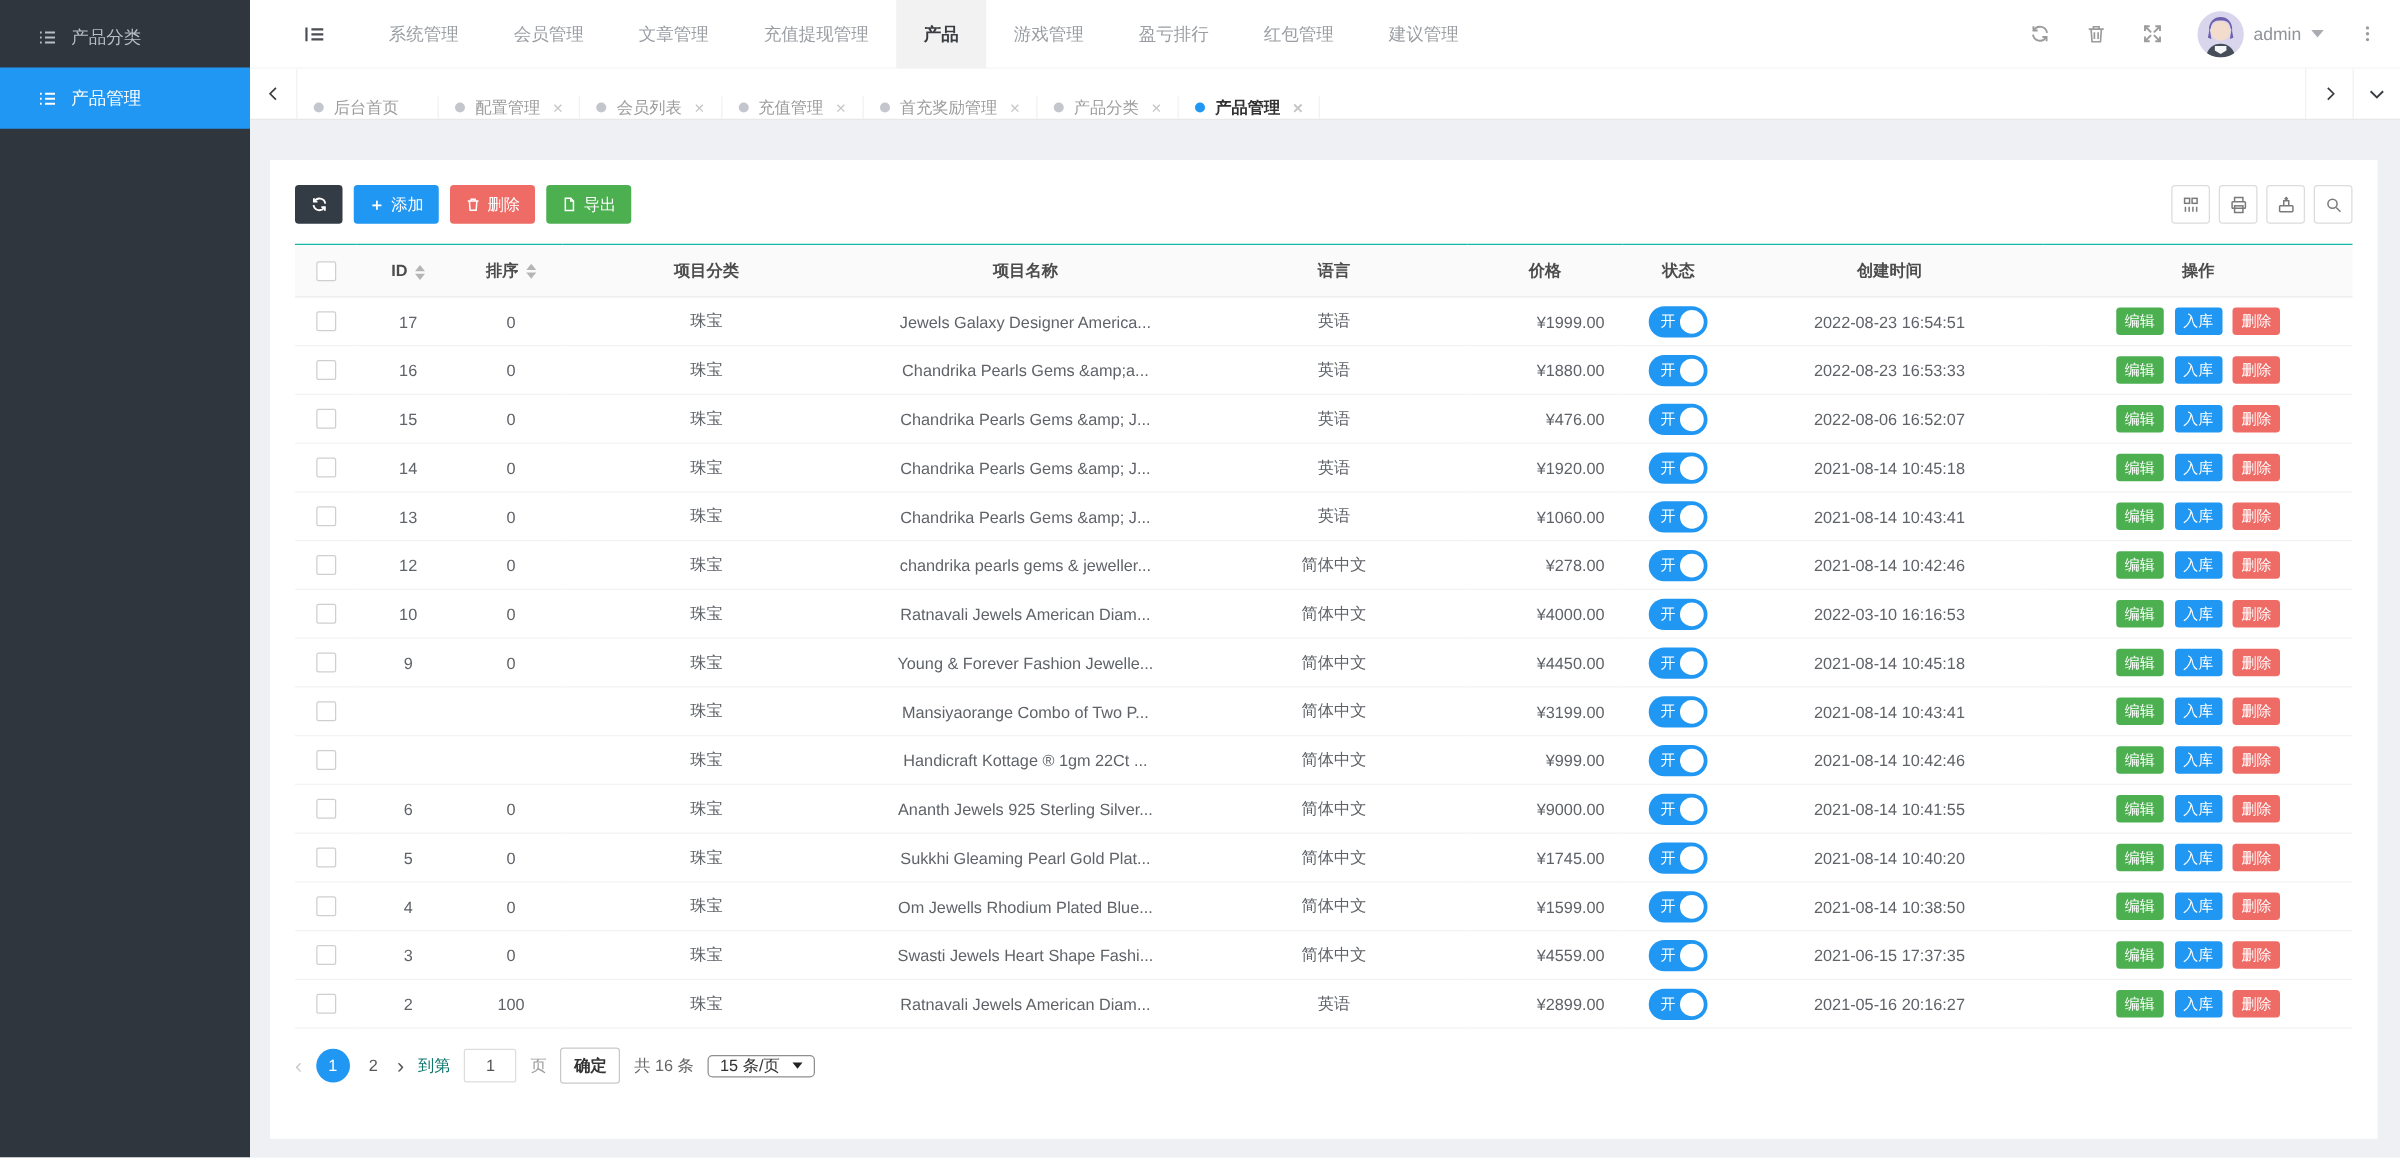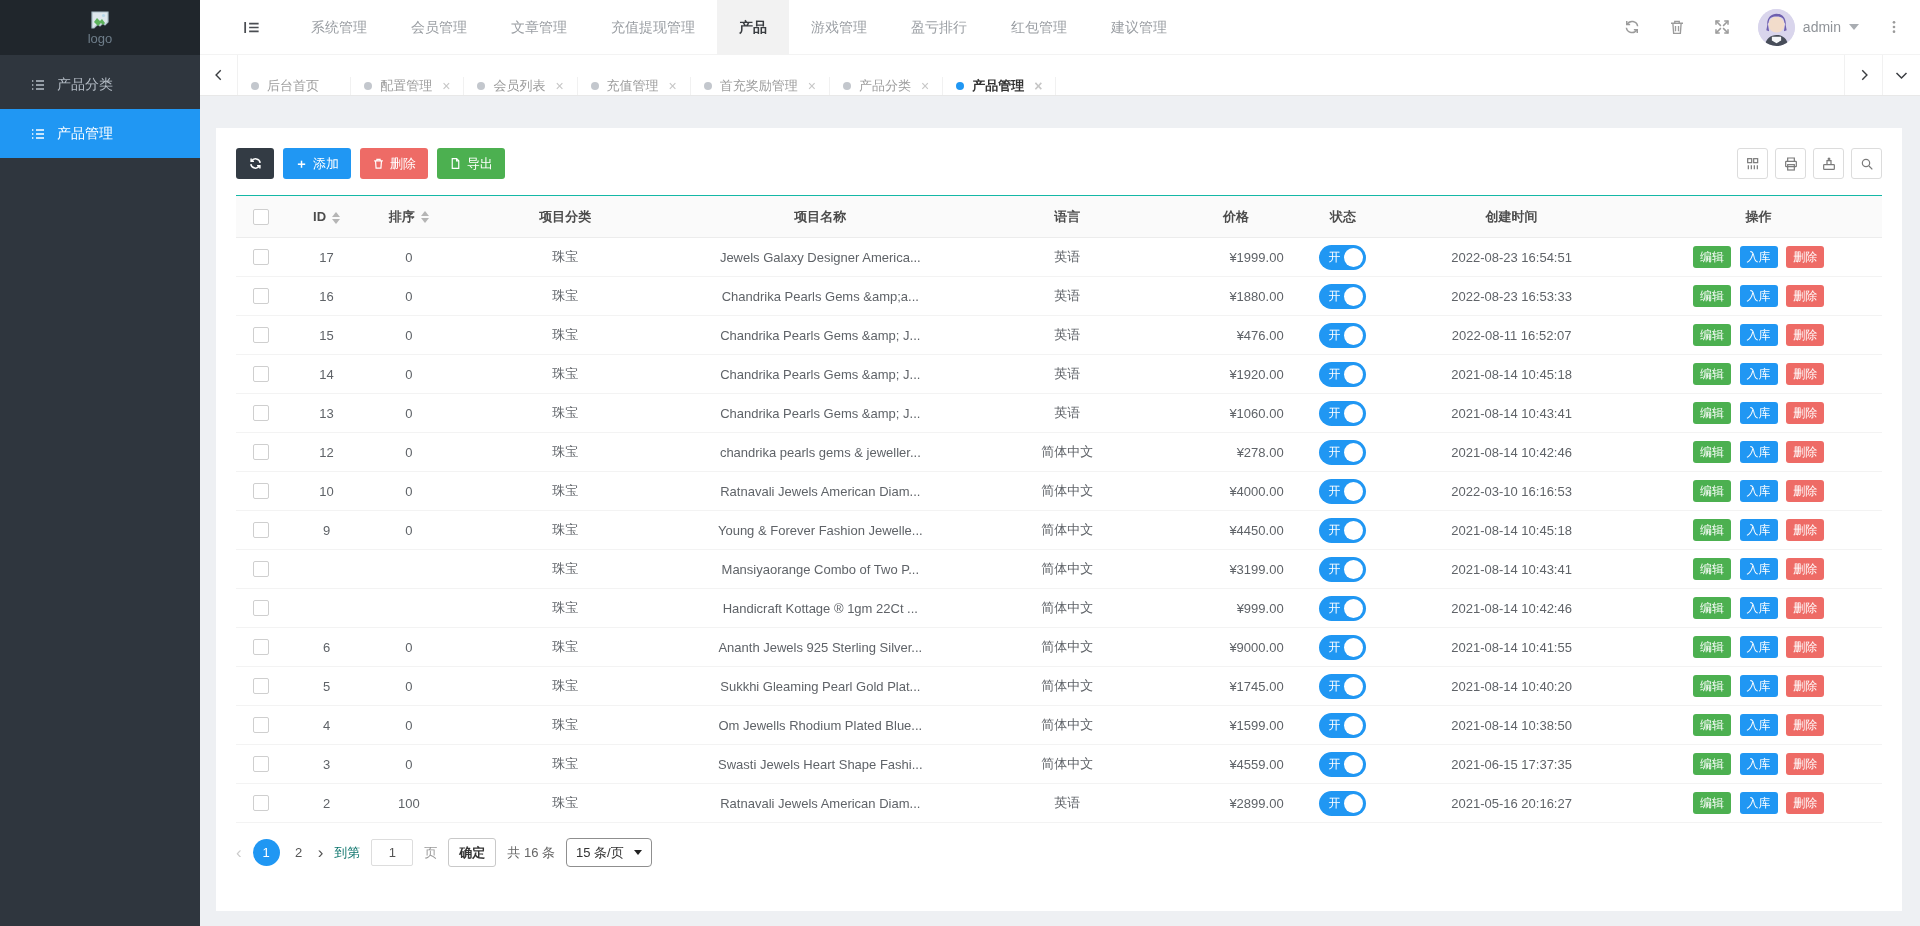--- a/index.html
+++ b/index.html
@@ -73,42 +73,34 @@
   .abtn.edit { background:#4cb050; } .abtn.stock { background:#2097f3; } .abtn.del { background:#ee6b66; }
 
   
   .pagination { display:flex; align-items:center; gap:11px; margin-top:15px; color:#666; font-size:13px; }
   .pg-prev { color:#ccc; font-size:17px; cursor:default; }
   .pg-next { color:#555; font-size:17px; cursor:pointer; }
   .pg-num { color:#555; cursor:pointer; min-width:16px; text-align:center; }
   .pg-num.active { width:27px; height:27px; border-radius:50%; background:#2097f3; color:#fff; display:inline-flex; align-items:center; justify-content:center; }
   .pg-input { width:42px; height:27px; border:1px solid #ddd; border-radius:2px; text-align:center; font-size:13px; color:#555; }
   .pg-confirm { height:29px; padding:4px 10px; border:1px solid #c9c9c9; border-radius:3px; background:#fff; font-size:13px; color:#333; font-weight:bold; cursor:pointer; }
-  .pg-select { height:29px; border:1px solid #8f8f8f; border-radius:4px; padding:0 9px; display:inline-flex; align-items:center; gap:10px; color:#333; cursor:pointer; background:#fff; }
+  .pg-select { height:18px; border:1px solid #8f8f8f; border-radius:4px; padding:0 9px; display:inline-flex; align-items:center; gap:10px; color:#333; cursor:pointer; background:#fff; }
   .pg-select .sel-caret { width:0; height:0; border-left:4px solid transparent; border-right:4px solid transparent; border-top:5px solid #222; }
 
   
   .watermark { position:absolute; left:110px; top:530px; z-index:99; font-family:"DejaVu Serif","Liberation Serif",serif; font-style:italic; font-weight:900; font-size:66px; letter-spacing:8px; color:#1757d8; pointer-events:none; }
 
   svg.ic { display:block; }
 </style>
 </head>
 <body>
 
 <div class="app">
 
   <aside class="sidebar">
-    <div class="logo-area">
-      <svg class="ic" width="24" height="24" viewBox="0 0 24 24">
-        <path d="M4 4h16v10l-3 3-2-2-3 3-2-2-4 4H4z" fill="#dde7ec" stroke="#a9bcc6" stroke-width="1.2"></path>
-        <path d="M6 14l3-4 3 3 2-2 3 4-2 2-2-2-3 3-2-2z" fill="#5cb25c"></path>
-        <circle cx="15.5" cy="7.5" r="1.6" fill="#b7d8ea"></circle>
-      </svg>
-      <span>logo</span>
-    </div>
     <nav class="side-nav">
 
         <div class="side-item">
           <span class="s-icon">
             <svg class="ic" width="16" height="16" viewBox="0 0 24 24" fill="none" stroke="currentColor" stroke-width="2.6">
               <path d="M3 6h2M3 12h2M3 18h2M9 6h12M9 12h12M9 18h12"></path>
             </svg>
           </span>
           <span>产品分类</span>
         </div>
@@ -387,21 +379,21 @@
               <td class="col-cat">珠宝</td>
               <td class="col-name">Chandrika Pearls Gems &amp;amp; J...</td>
               <td class="col-lang">英语</td>
               <td class="col-price">¥476.00</td>
               <td class="col-status">
                 <span class="toggle">
                   <span>开</span>
                   <span class="knob"></span>
                 </span>
               </td>
-              <td class="col-created">2022-08-11 16:52:07</td>
+              <td class="col-created">2022-08-06 16:52:07</td>
               <td class="col-ops">
                 <span class="abtn edit">编辑</span>
                 <span class="abtn stock">入库</span>
                 <span class="abtn del">删除</span>
               </td>
             </tr>
 
             <tr class="row">
               <td class="col-cb"><span class="checkbox"></span></td>
               <td class="col-id">14</td>

